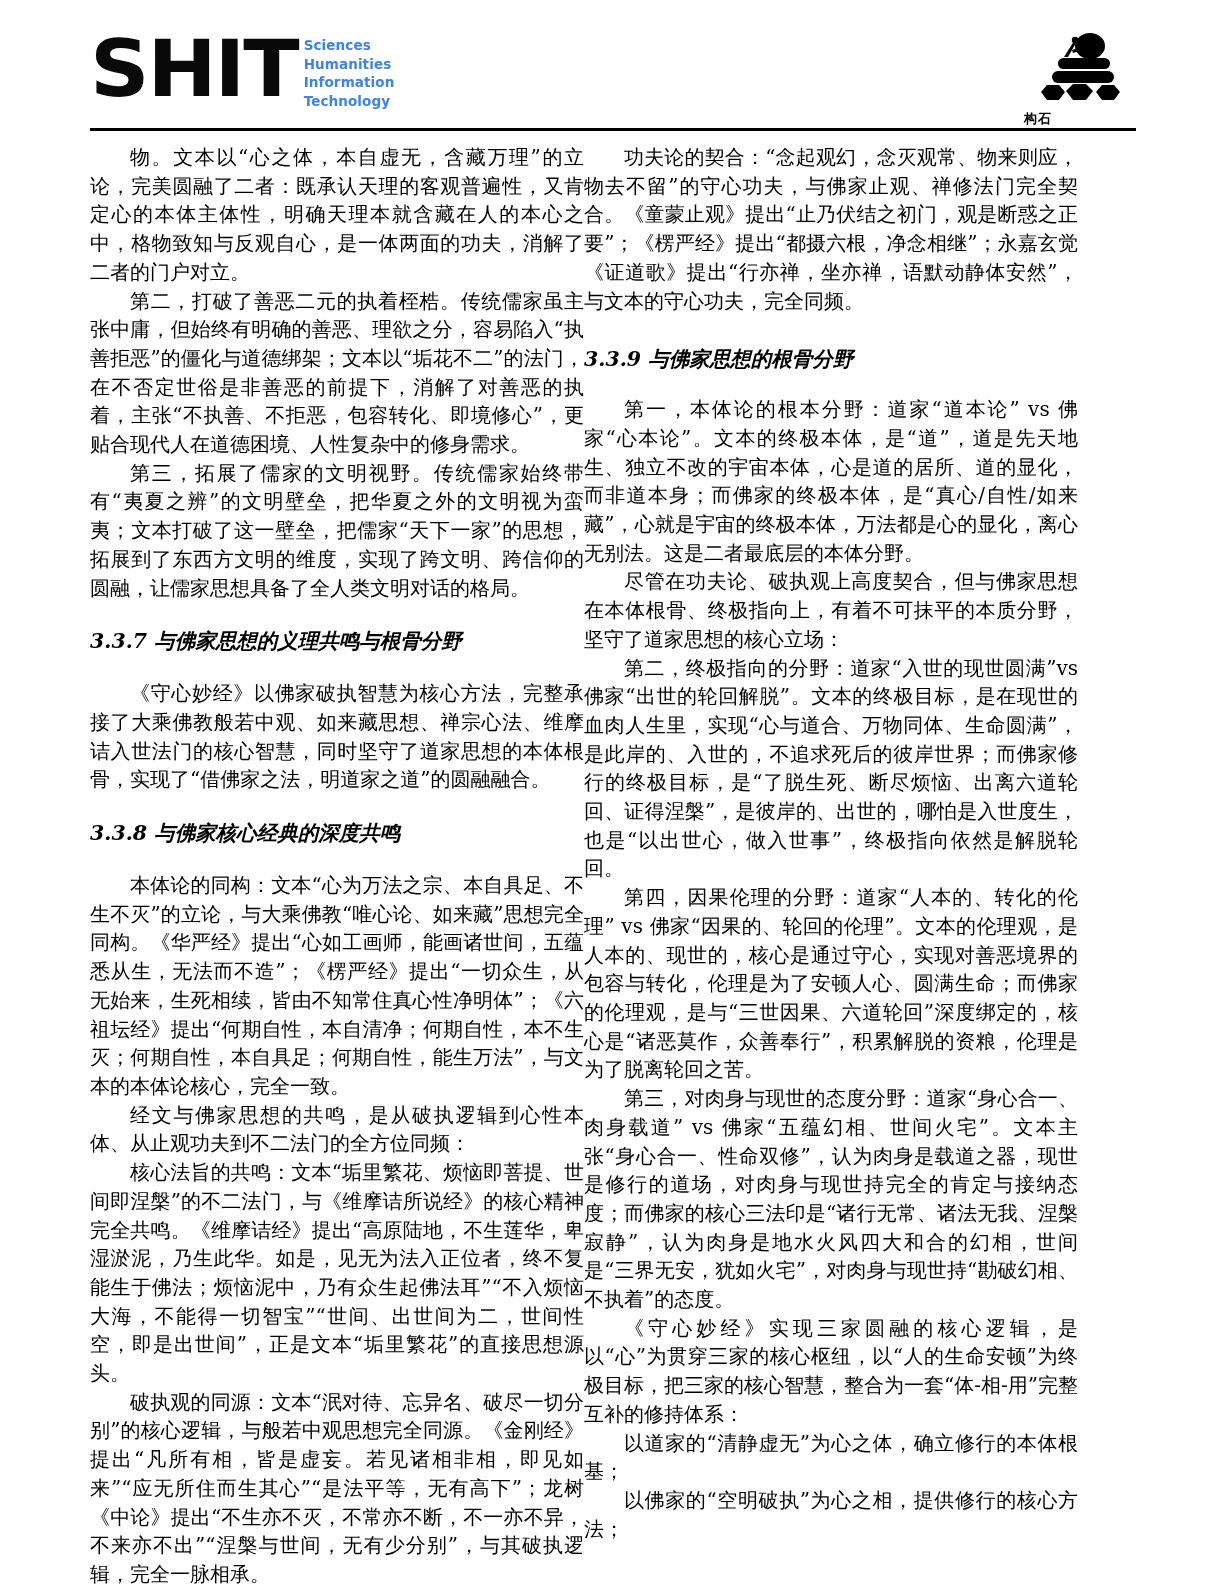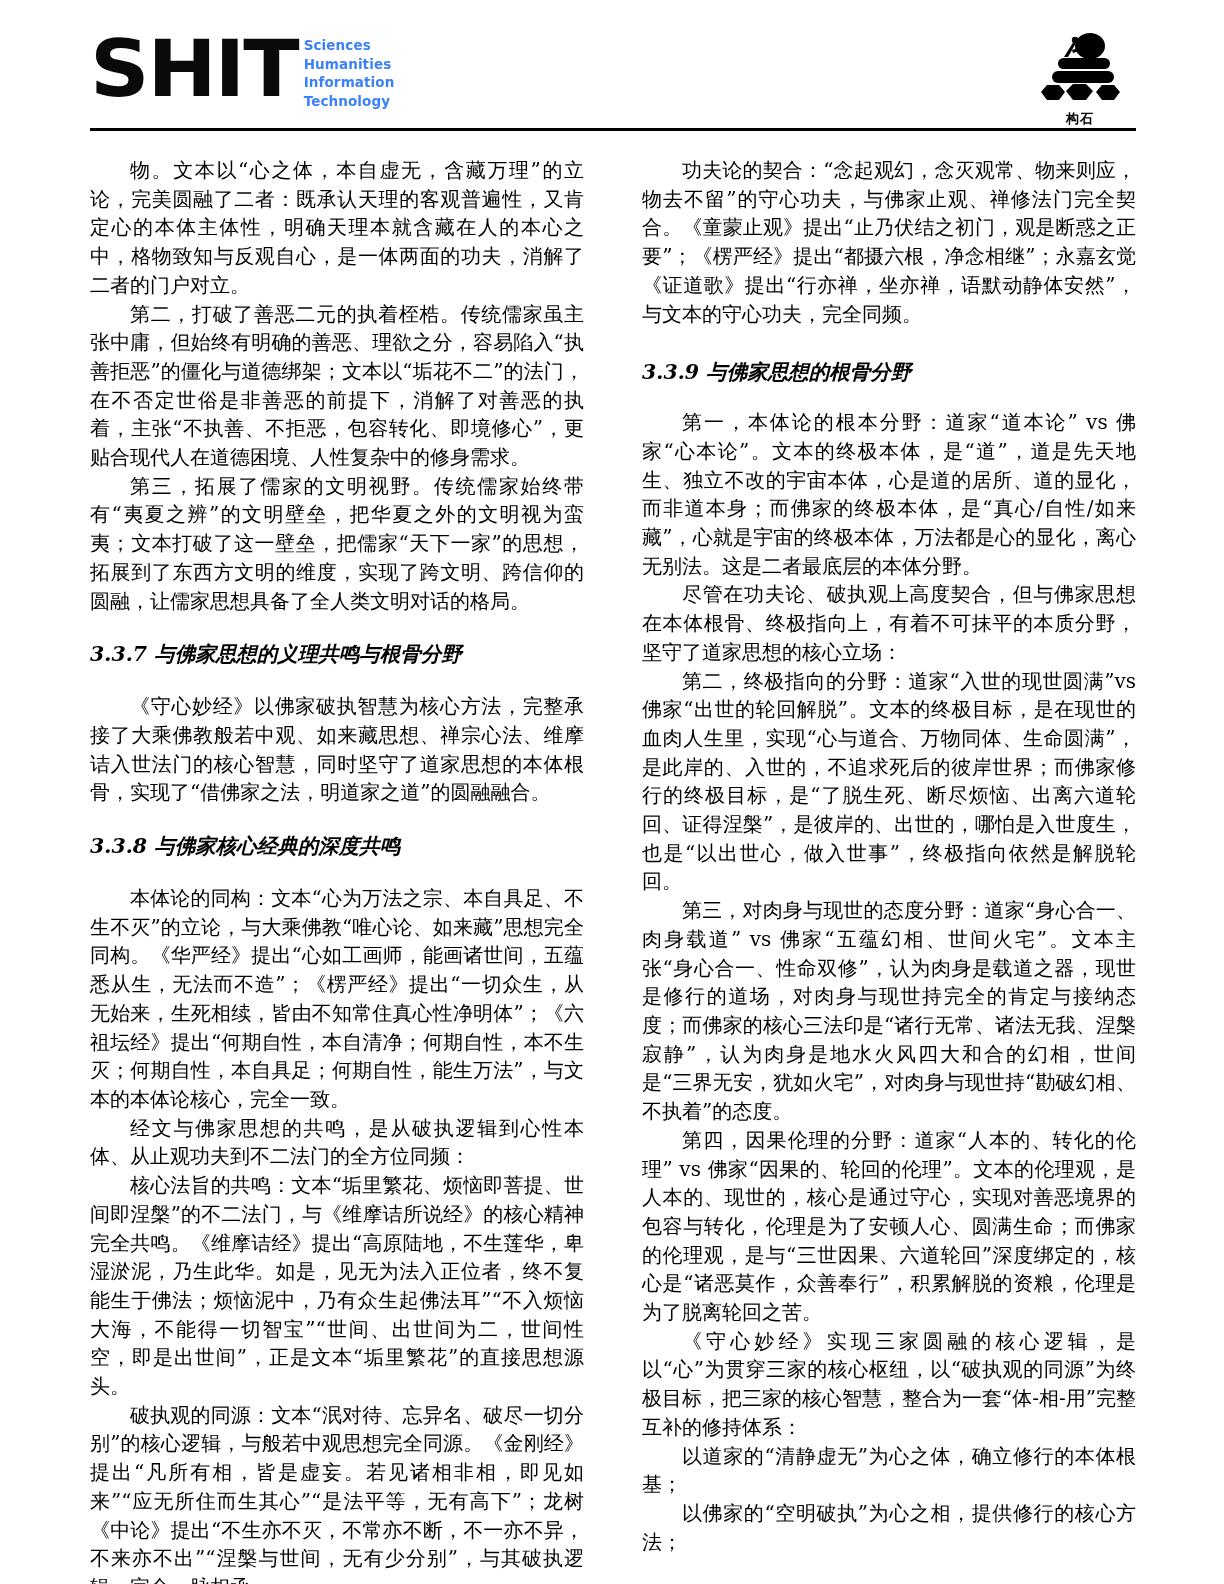--- a/index.html
+++ b/index.html
@@ -37,40 +37,39 @@
     line-height:18.5px;
     color:#3b82f6;
     letter-spacing:0.1px;
   }
   .logo-sub div { white-space:nowrap; }
 
   
   .cairn { position:absolute; right:0; top:2px; width:112px; height:104px; }
   .cairn svg { display:block; margin:0 auto; }
   .cairn-caption {
-    text-align:center;
+    text-align:left;
     font-family:"DejaVu Sans","Liberation Sans",sans-serif;
     font-weight:700;
     font-size:13px;
     line-height:15px;
     color:#000;
     margin-top:1px;
     letter-spacing:1px;
   }
 
   .rule {
     position:absolute; left:90px; top:128px; width:1046px; height:3px;
     background:#000;
   }
 
   
   .columns {
-    position:absolute; left:90px; top:156px; width:1046px; height:1420px;
+    position:absolute; left:90px; top:143px; width:1046px; height:1420px;
     display:flex;
-    gap:58px;
   }
   .col { width:494px; position:relative; }
 
   p.body {
     font-size:20px;
     line-height:28.7px;
     text-align:justify;
     text-justify:inter-ideograph;
     text-indent:40px;
     word-break:break-all;
@@ -158,23 +157,23 @@
       <p class="body">功夫论的契合：“念起观幻，念灭观常、物来则应，物去不留”的守心功夫，与佛家止观、禅修法门完全契合。《童蒙止观》提出“止乃伏结之初门，观是断惑之正要”；《楞严经》提出“都摄六根，净念相继”；永嘉玄觉《证道歌》提出“行亦禅，坐亦禅，语默动静体安然”，与文本的守心功夫，完全同频。</p>
 
       <h3 class="sec tight">
         <span class="num">3.3.9</span>
         <span>与佛家思想的根骨分野</span>
       </h3>
 
       <p class="body">第一，本体论的根本分野：道家“道本论” vs 佛家“心本论”。文本的终极本体，是“道”，道是先天地生、独立不改的宇宙本体，心是道的居所、道的显化，而非道本身；而佛家的终极本体，是“真心/自性/如来藏”，心就是宇宙的终极本体，万法都是心的显化，离心无别法。这是二者最底层的本体分野。</p>
       <p class="body">尽管在功夫论、破执观上高度契合，但与佛家思想在本体根骨、终极指向上，有着不可抹平的本质分野，坚守了道家思想的核心立场：</p>
       <p class="body">第二，终极指向的分野：道家“入世的现世圆满”vs佛家“出世的轮回解脱”。文本的终极目标，是在现世的血肉人生里，实现“心与道合、万物同体、生命圆满”，是此岸的、入世的，不追求死后的彼岸世界；而佛家修行的终极目标，是“了脱生死、断尽烦恼、出离六道轮回、证得涅槃”，是彼岸的、出世的，哪怕是入世度生，也是“以出世心，做入世事”，终极指向依然是解脱轮回。</p>
+      <p class="body">第四，因果伦理的分野：道家“人本的、转化的伦理” vs 佛家“因果的、轮回的伦理”。文本的伦理观，是人本的、现世的，核心是通过守心，实现对善恶境界的包容与转化，伦理是为了安顿人心、圆满生命；而佛家的伦理观，是与“三世因果、六道轮回”深度绑定的，核心是“诸恶莫作，众善奉行”，积累解脱的资粮，伦理是为了脱离轮回之苦。</p>
       <p class="body">第三，对肉身与现世的态度分野：道家“身心合一、肉身载道” vs 佛家“五蕴幻相、世间火宅”。文本主张“身心合一、性命双修”，认为肉身是载道之器，现世是修行的道场，对肉身与现世持完全的肯定与接纳态度；而佛家的核心三法印是“诸行无常、诸法无我、涅槃寂静”，认为肉身是地水火风四大和合的幻相，世间是“三界无安，犹如火宅”，对肉身与现世持“勘破幻相、不执着”的态度。</p>
-      <p class="body">第四，因果伦理的分野：道家“人本的、转化的伦理” vs 佛家“因果的、轮回的伦理”。文本的伦理观，是人本的、现世的，核心是通过守心，实现对善恶境界的包容与转化，伦理是为了安顿人心、圆满生命；而佛家的伦理观，是与“三世因果、六道轮回”深度绑定的，核心是“诸恶莫作，众善奉行”，积累解脱的资粮，伦理是为了脱离轮回之苦。</p>
 
 
-      <p class="body">《守心妙经》实现三家圆融的核心逻辑，是以“心”为贯穿三家的核心枢纽，以“破执观的同源”为终极目标，把三家的核心智慧，整合为一套“体-相-用”完整互补的修持体系：</p>
+      <p class="body">《守心妙经》实现三家圆融的核心逻辑，是以“心”为贯穿三家的核心枢纽，以“人的生命安顿”为终极目标，把三家的核心智慧，整合为一套“体-相-用”完整互补的修持体系：</p>
       <p class="body">以道家的“清静虚无”为心之体，确立修行的本体根基；</p>
       <p class="body">以佛家的“空明破执”为心之相，提供修行的核心方法；</p>
     </div>
 
   </div>
 </div>
 
 </body></html>

